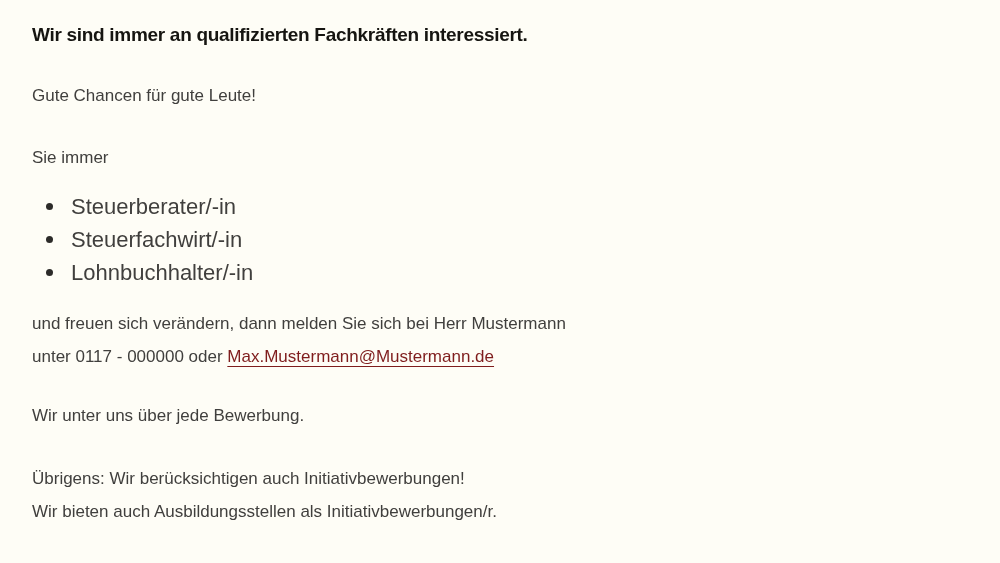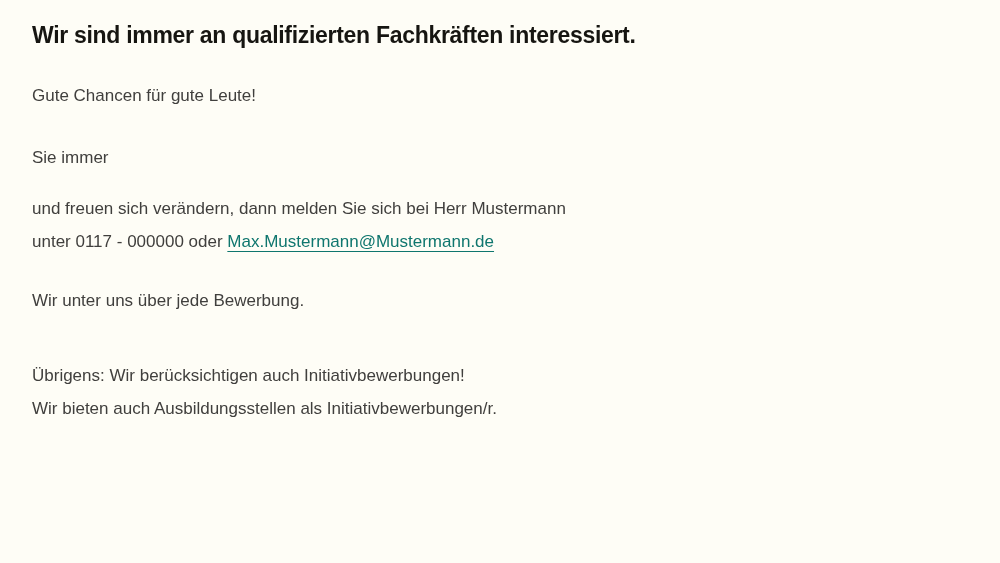--- a/index.html
+++ b/index.html
@@ -12,21 +12,21 @@
     background: #fefdf6;
     font-family: "Liberation Sans", sans-serif;
     color: #403f3d;
     overflow: hidden;
   }
   .container {
     padding: 14px 32px 0 32px;
   }
   h1.page-title {
     margin: 8px 0 31px 0;
-    font-size: 23px;
+    font-size: 19px;
     line-height: 26px;
     font-weight: bold;
     letter-spacing: -0.3px;
     color: #161511;
   }
   p.body-text {
     margin: 0;
     font-size: 17px;
     line-height: 33px;
     font-weight: 300;
@@ -49,39 +49,53 @@
     display: inline-block;
     width: 7px;
     height: 7px;
     border-radius: 50%;
     background: #2c2b29;
     margin-right: 18px;
     flex: 0 0 auto;
   }
   p.contact-text  { margin-top: 18px; }
   p.closing-text  { margin-top: 26px; }
-  p.postscript-text { margin-top: 42px; }
+  p.postscript-text { margin-top: 30px; }
   a.email-link {
-    color: #0f766e;
+    color: #7f1d1d;
     text-decoration: underline;
     text-underline-offset: 4px;
     text-decoration-thickness: 1px;
   }
 </style>
 </head>
 <body>
 
 <div class="container">
 
   <h1 class="page-title">Wir sind immer an qualifizierten Fachkräften interessiert.</h1>
 
   <p class="body-text intro-text">Gute Chancen für gute Leute!</p>
 
   <p class="body-text list-intro">Sie immer</p>
 
+  <ul class="qual-list">
+    <li>
+      <span class="bullet-dot"></span>
+      <span>Steuerberater/-in</span>
+    </li>
+    <li>
+      <span class="bullet-dot"></span>
+      <span>Steuerfachwirt/-in</span>
+    </li>
+    <li>
+      <span class="bullet-dot"></span>
+      <span>Lohnbuchhalter/-in</span>
+    </li>
+  </ul>
 
   <p class="body-text contact-text">
     <span>und freuen sich verändern, dann melden Sie sich bei Herr Mustermann</span><br>
     <span>unter 0117 - 000000 oder </span><a href="#" class="email-link">Max.Mustermann@Mustermann.de</a>
   </p>
 
   <p class="body-text closing-text">Wir unter uns über jede Bewerbung.</p>
 
   <p class="body-text postscript-text">
     <span>Übrigens: Wir berücksichtigen auch Initiativbewerbungen!</span><br>

